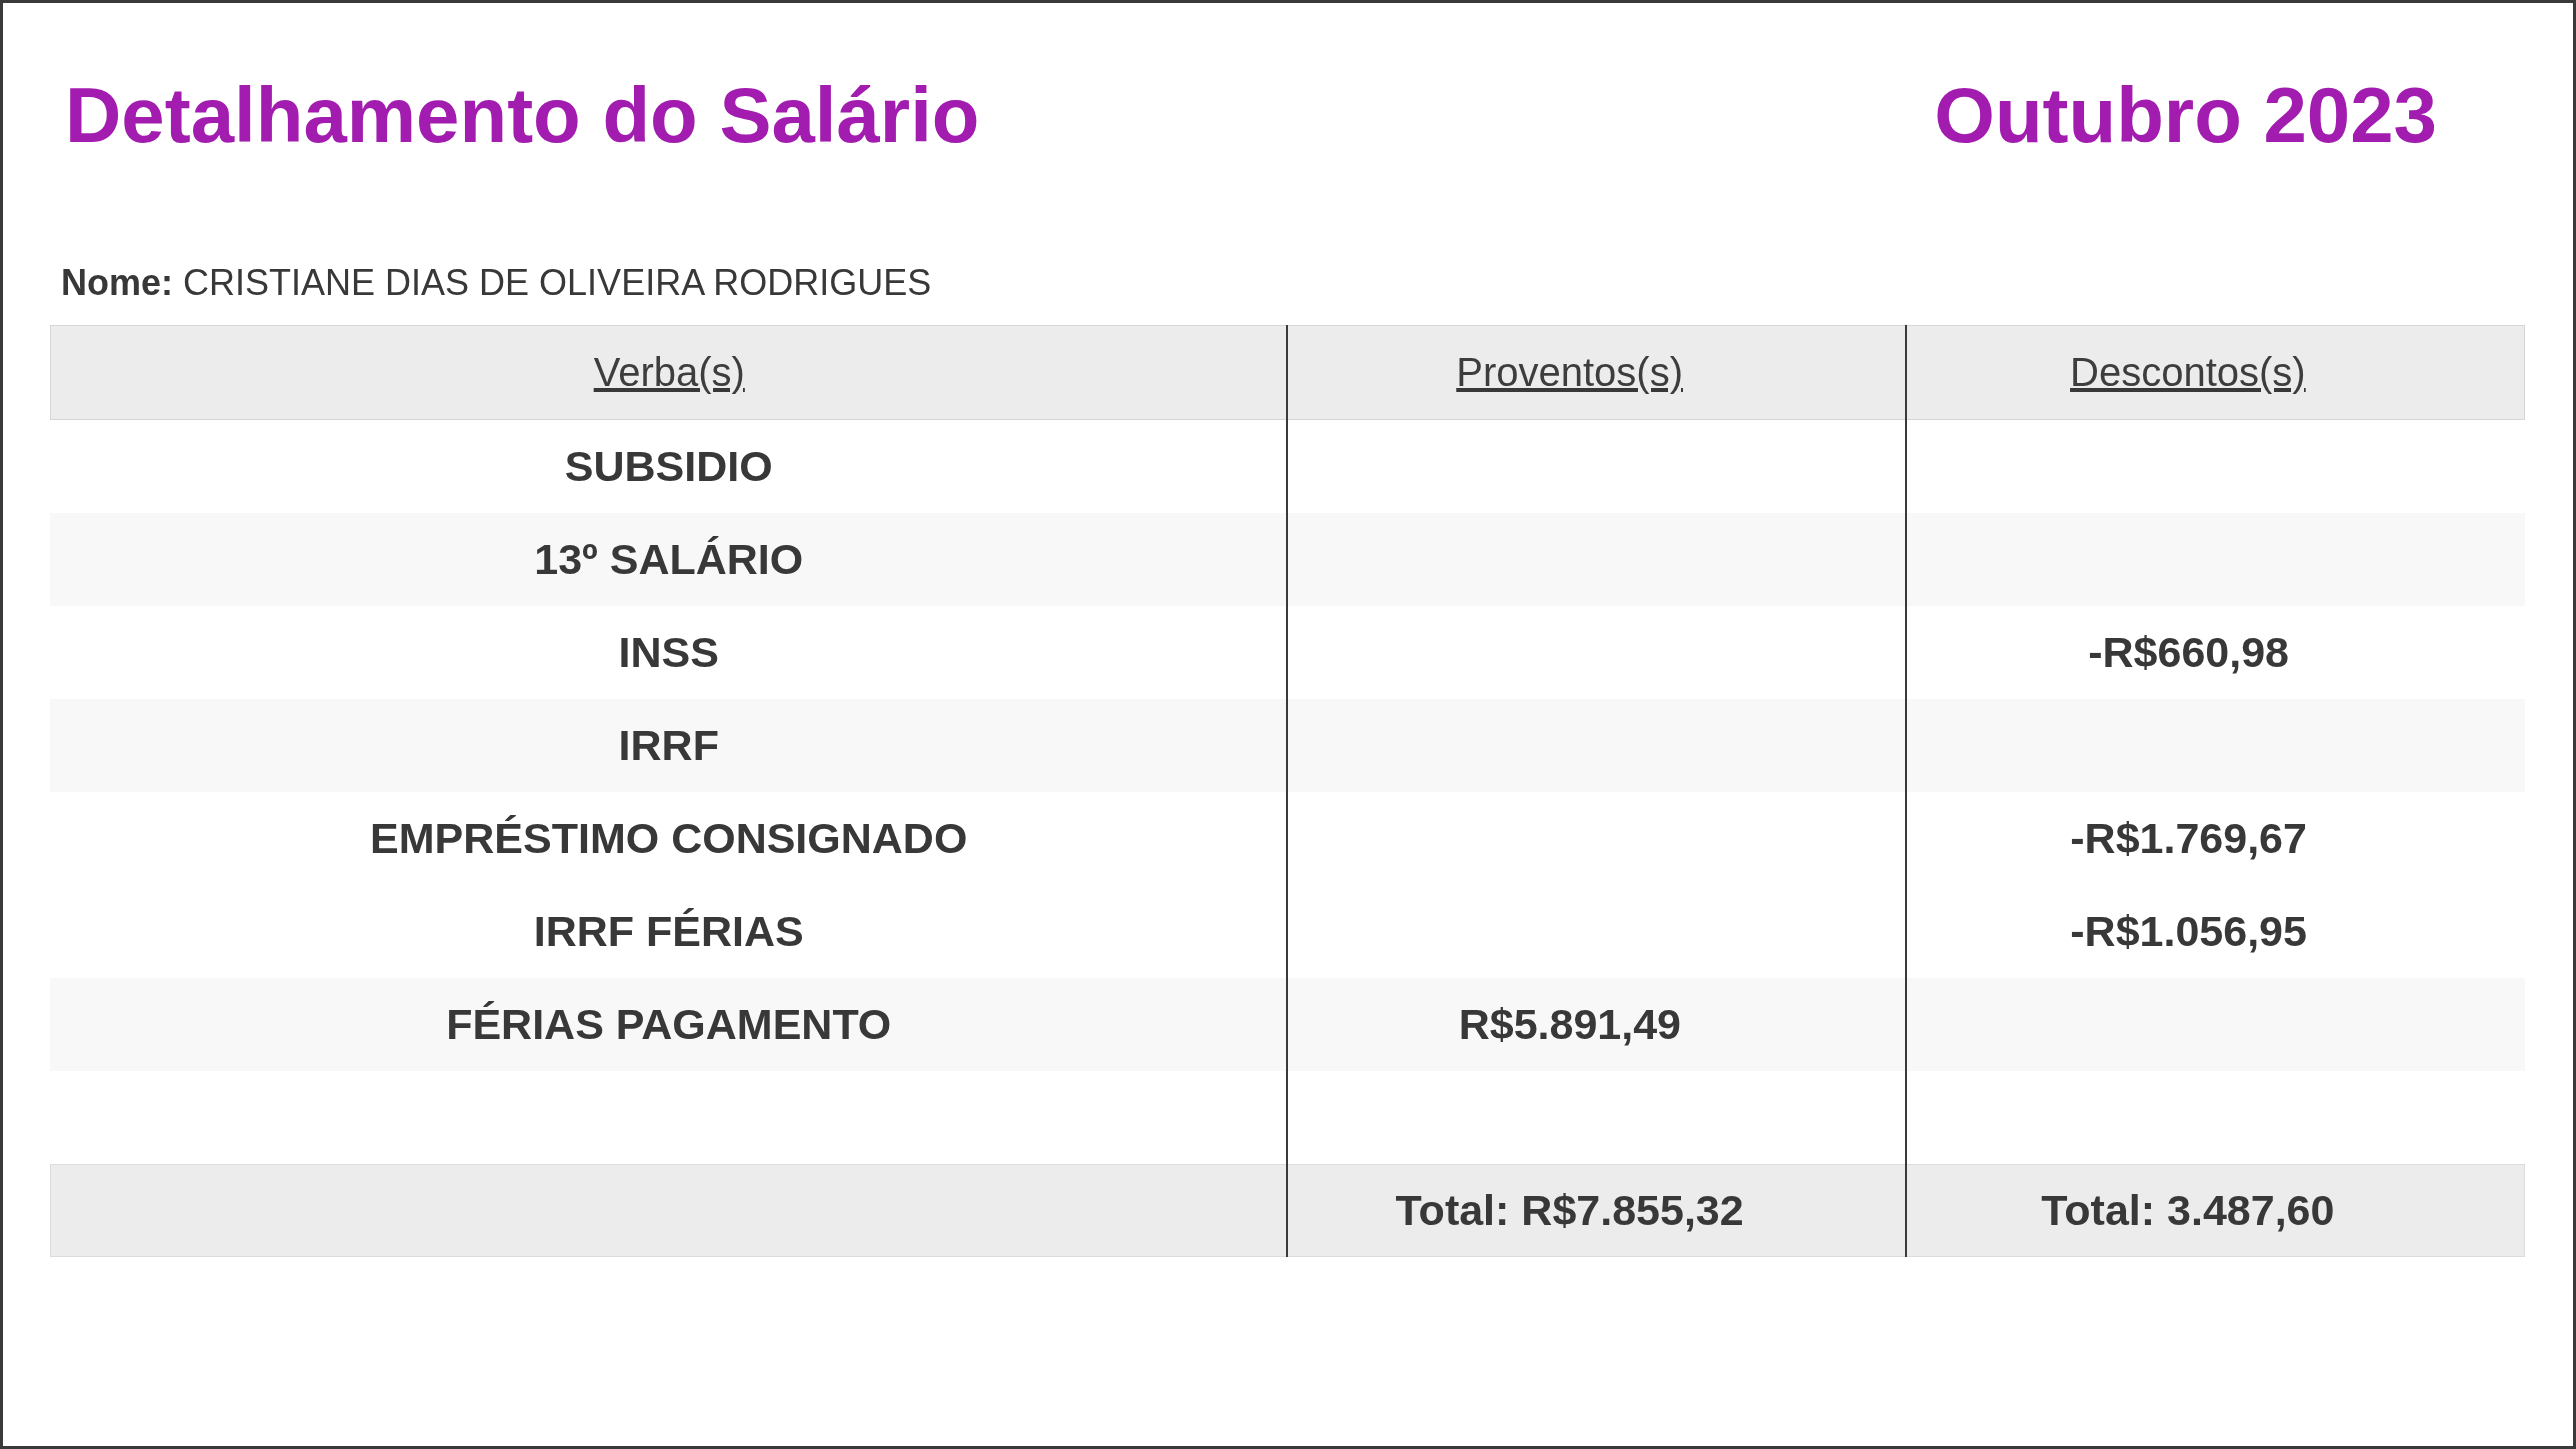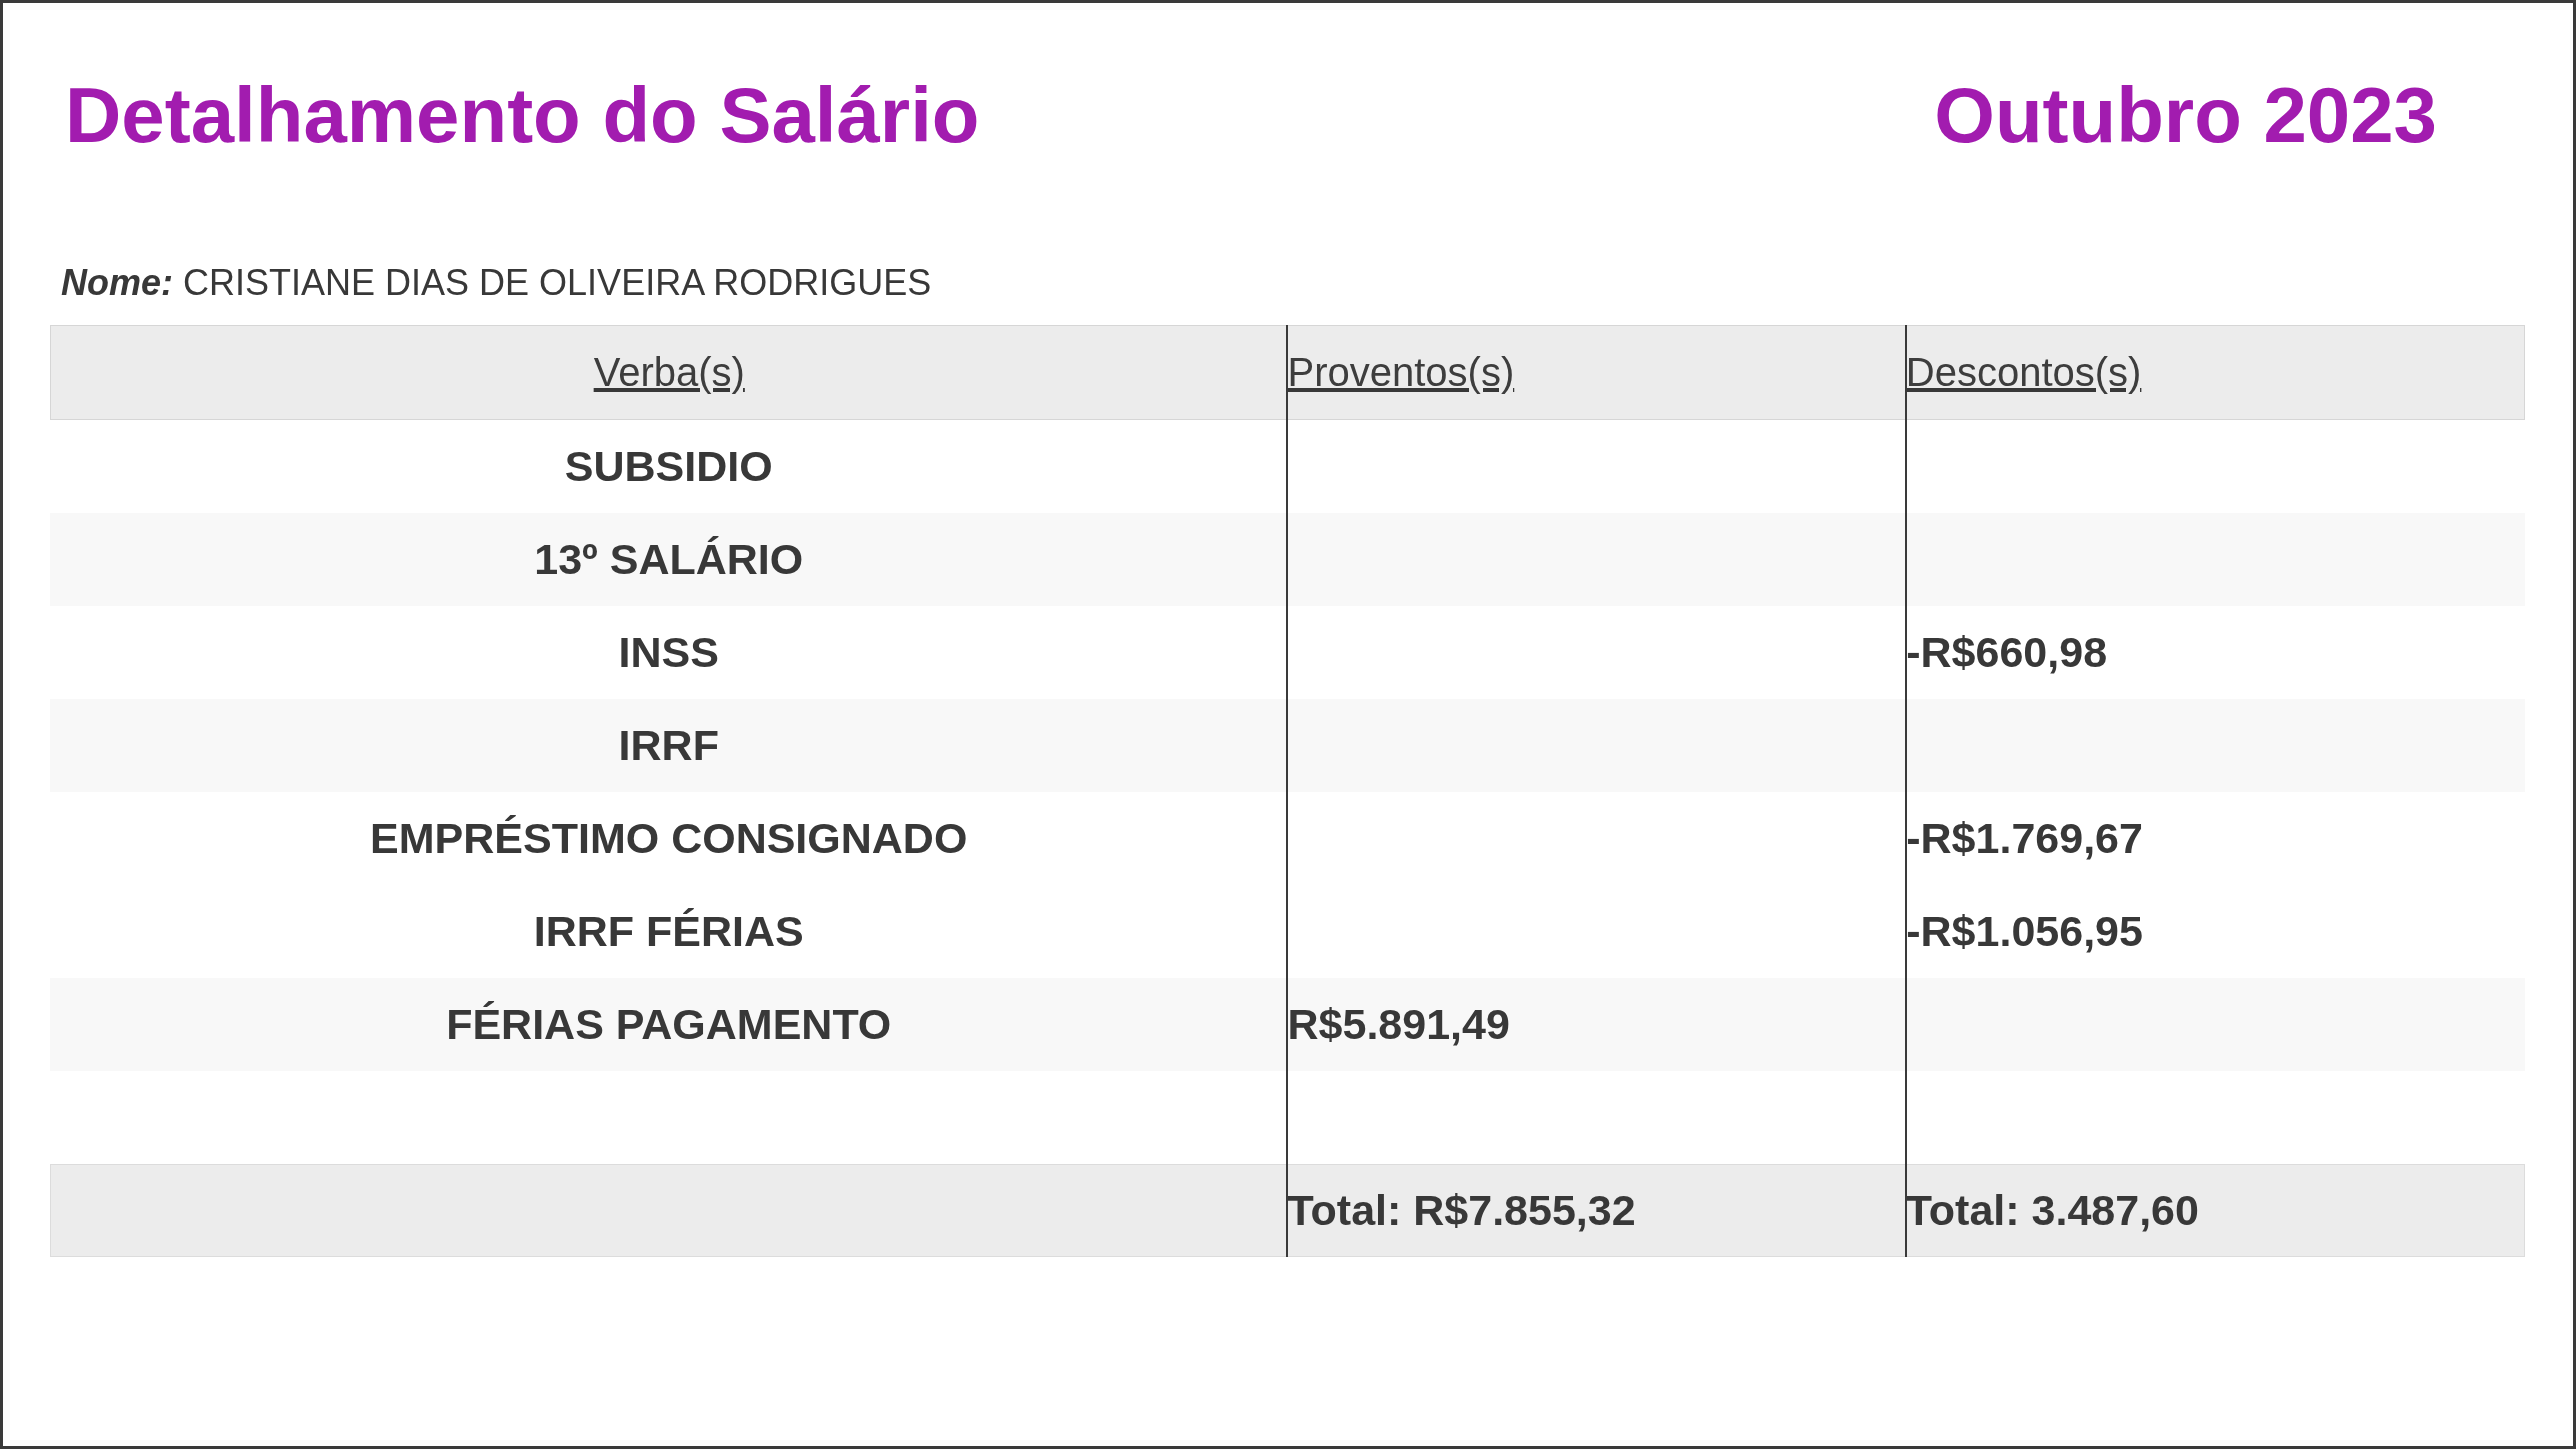--- a/index.html
+++ b/index.html
@@ -29,21 +29,21 @@
     white-space: nowrap;
   }
   .employee-info {
     margin: 95px 0 0 58px;
   }
   .info-line {
     font-size: 36px;
     line-height: 1.9;
     color: #383838;
   }
-  .info-label { font-weight: bold; font-style: italic; }
+  .info-label { font-weight: bold; }
   .info-value { font-weight: normal; text-align: center; }
   .salary-table {
     position: relative;
     margin-left: 47px;
     margin-top: 8px;
     width: 2475px;
   }
   .trow {
     display: grid;
     grid-template-columns: 50% 25% 25%;
@@ -65,21 +65,21 @@
     box-sizing: border-box;
   }
   .cell { overflow: hidden; white-space: nowrap; }
   .cell.verba {
     text-align: center;
     font-size: 43px;
     font-weight: bold;
     color: #383838;
   }
   .cell.num {
-    text-align: left;
+    text-align: center;
     padding-right: 54px;
     font-size: 43px;
     font-weight: bold;
     color: #383838;
   }
   .trow.head .cell {
     font-weight: normal;
     font-size: 40px;
     color: #3d3d3d;
   }

